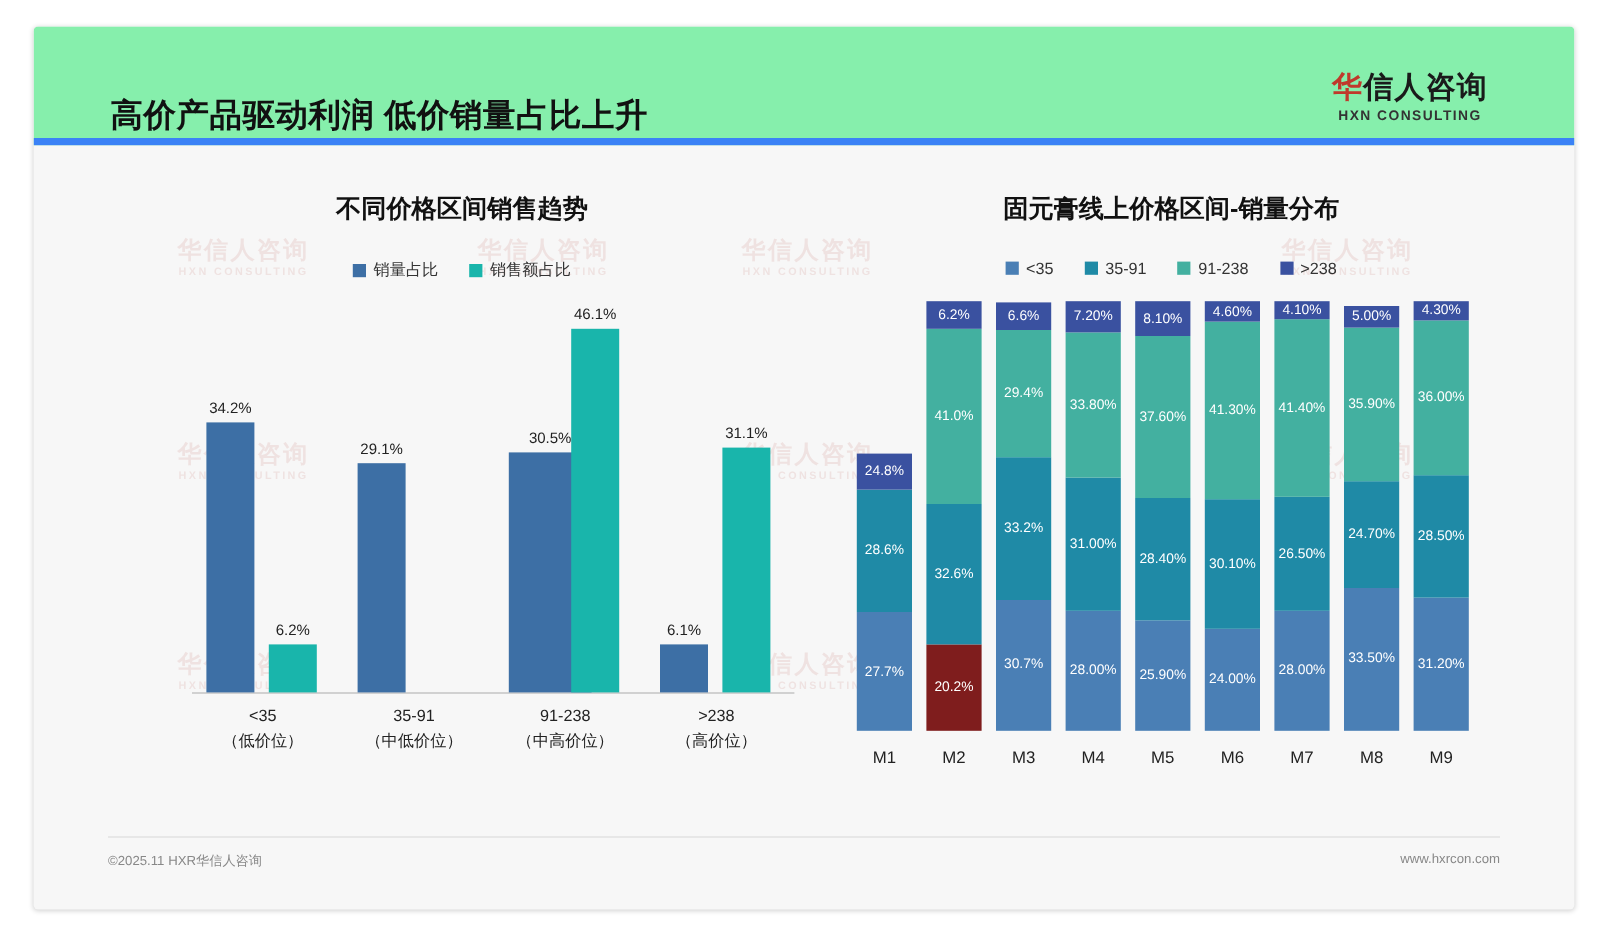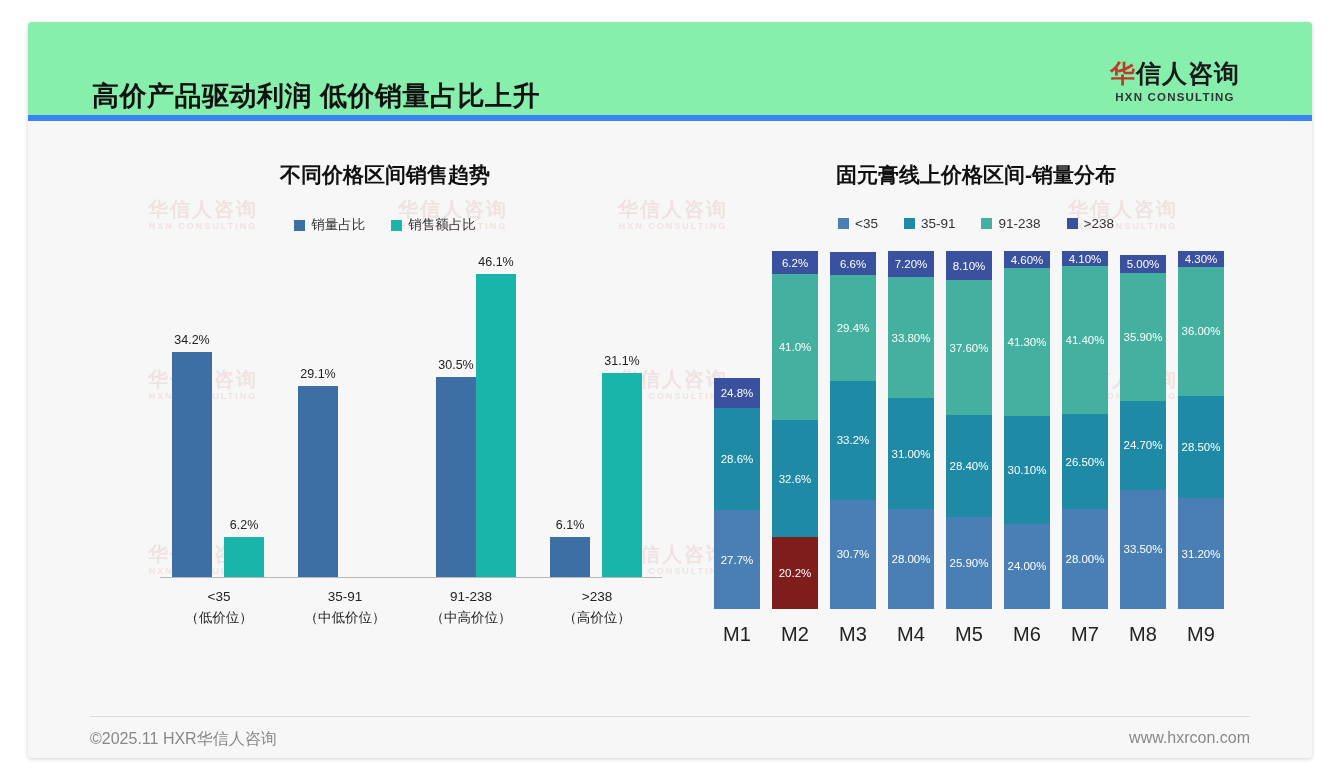--- a/index.html
+++ b/index.html
@@ -190,34 +190,34 @@
     font-size: 11.5px;
     color: #ffffff;
     white-space: nowrap;
   }
   .rcat {
     position: absolute;
     top: 100%;
     margin-top: 14px;
     width: 46px;
     text-align: center;
-    font-size: 20px;
+    font-size: 14px;
     color: #222;
   }
   
   .footer {
     position: absolute;
     left: 62px;
     right: 62px;
-    bottom: 8px;
+    bottom: 33px;
     border-top: 1px solid #dcdcdc;
     padding-top: 12px;
     display: flex;
     justify-content: space-between;
-    font-size: 16px;
+    font-size: 11px;
     color: #888888;
   }
 </style>
 </head>
 <body>
 
 <div class="slide">
 
   <div class="header">
 
@@ -300,21 +300,21 @@
           <div class="lbar" style="left:12px; height:58.2%; background:#3d6fa5;">
             <span class="lbl">29.1%</span>
           </div>
           <div class="lcat">
             <div>35-91</div>
             <div>（中低价位）</div>
           </div>
         </div>
 
         <div class="lgroup" style="left:252px;">
-          <div class="lbar" style="left:24px; height:61.0%; background:#3d6fa5;">
+          <div class="lbar" style="left:12px; height:61.0%; background:#3d6fa5;padding-left:29px;">
             <span class="lbl">30.5%</span>
           </div>
           <div class="lbar" style="left:64px; height:92.2%; background:#19b5ab;">
             <span class="lbl">46.1%</span>
           </div>
           <div class="lcat">
             <div>91-238</div>
             <div>（中高价位）</div>
           </div>
         </div>

